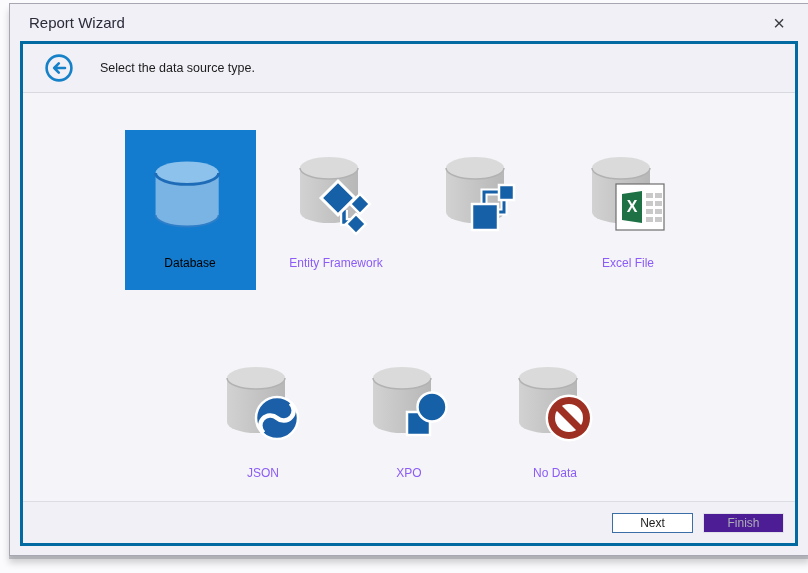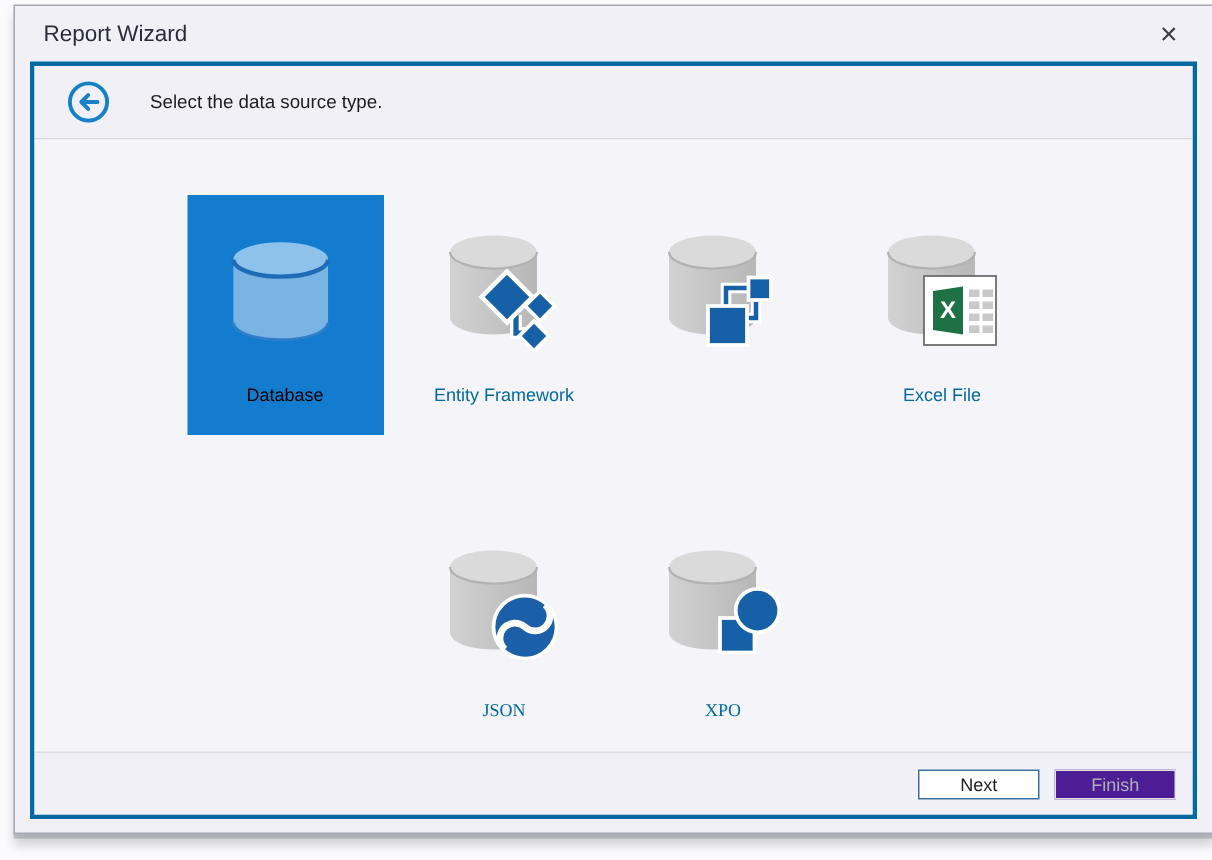--- a/index.html
+++ b/index.html
@@ -30,32 +30,32 @@
   }
   .panel-header{
     flex:0 0 48px;display:flex;align-items:center;padding-left:21px;
     border-bottom:1px solid #d8d8e0;background:#f0f0f6;
   }
   .back-btn{width:30px;height:30px;cursor:pointer;flex:0 0 30px;}
   .instruction{margin-left:26px;font-size:12.5px;color:#1c1c1c;}
   .tiles-area{flex:1;background:#f4f4f9;min-height:0;}
   .tile-row{display:flex;justify-content:center;gap:15px;}
   .row-1{padding-top:37px;}
-  .row-2{padding-top:50px;font-family:Liberation Serif, serif;}
+  .row-2{padding-top:50px;}
   .tile{
     width:131px;height:160px;display:flex;flex-direction:column;
     cursor:pointer;
   }
   .tile.selected{background:#147cce;}
   .tile-icon{
     height:118px;display:flex;align-items:center;justify-content:center;
     padding-top:10px;box-sizing:border-box;
   }
   .tile-label{
-    text-align:center;font-size:12px;color:#0369a1;padding-top:8px;
+    text-align:center;font-size:12px;color:#8b5cf6;padding-top:8px;
   }
   .tile.selected .tile-label{color:#000000;}
   .button-bar{
     flex:0 0 41px;border-top:1px solid #dcdce4;background:#f0f0f6;
     display:flex;align-items:center;justify-content:flex-end;
     gap:10px;padding-right:11px;
   }
   .btn{
     width:81px;height:20px;font-size:12px;font-family:"Liberation Sans",sans-serif;
     display:flex;align-items:center;justify-content:center;box-sizing:border-box;
@@ -183,20 +183,31 @@
           <div class="tile-icon">
             <svg viewBox="0 0 92 92" width="92" height="92">
               <use href="#cyl"></use>
               <rect x="44" y="54" width="23" height="23" fill="#1660a8" stroke="#ffffff" stroke-width="2.5"></rect>
               <circle cx="69" cy="49" r="14.5" fill="#1660a8" stroke="#ffffff" stroke-width="2.5"></circle>
             </svg>
           </div>
           <div class="tile-label">XPO</div>
         </div>
 
+        <div class="tile">
+          <div class="tile-icon">
+            <svg viewBox="0 0 92 92" width="92" height="92">
+              <use href="#cyl"></use>
+              <circle cx="60" cy="60" r="17.5" fill="#ffffff" stroke="#ffffff" stroke-width="12"></circle>
+              <circle cx="60" cy="60" r="17.5" fill="#ffffff" stroke="#9e2f23" stroke-width="7"></circle>
+              <path d="M47.5 47.5 L72.5 72.5" stroke="#9e2f23" stroke-width="7"></path>
+            </svg>
+          </div>
+          <div class="tile-label">No Data</div>
+        </div>
 
       </div>
     </div>
 
     <div class="button-bar">
       <button class="btn btn-next">Next</button>
       <button class="btn btn-finish" disabled="">Finish</button>
     </div>
   </div>
 </div>

